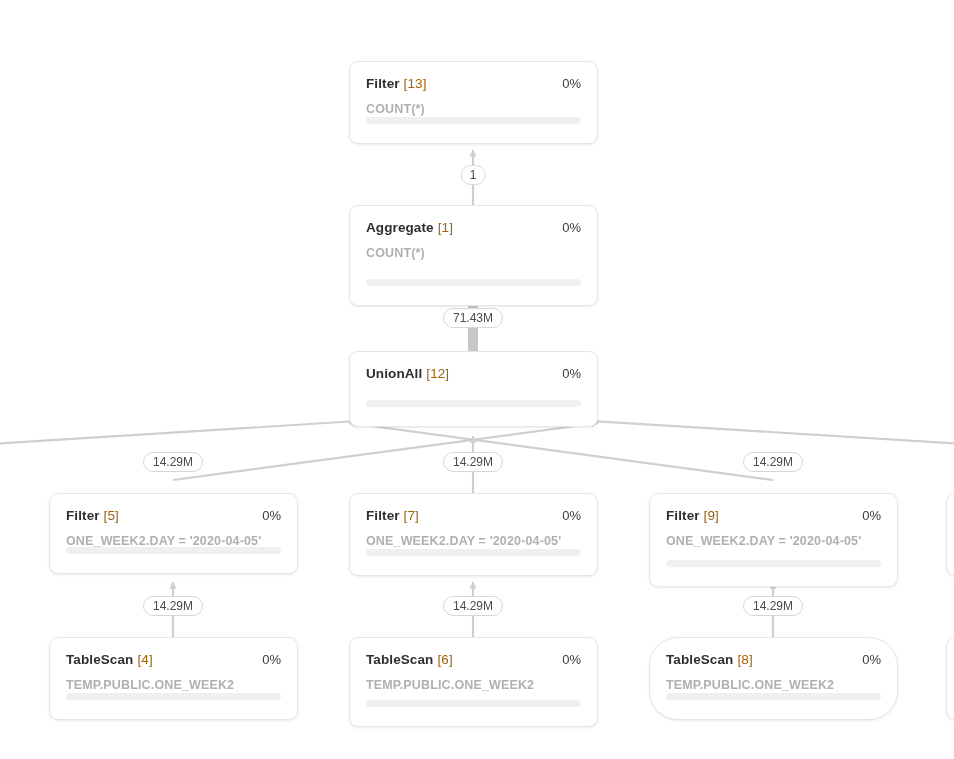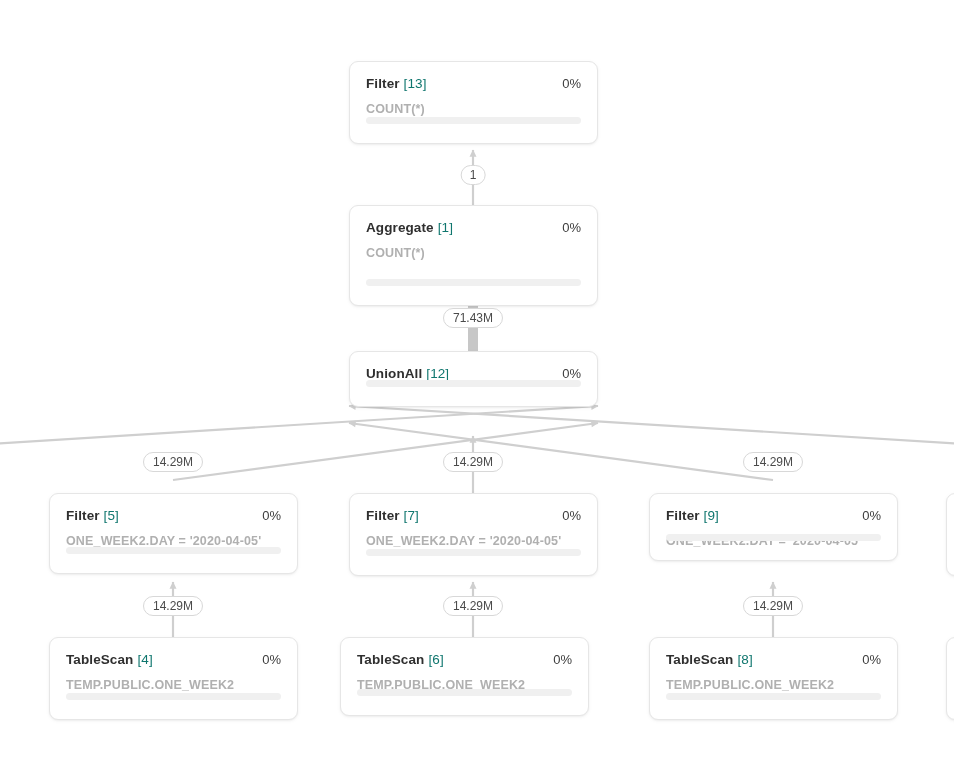--- a/index.html
+++ b/index.html
@@ -42,21 +42,21 @@
     font-size: 13.5px;
     letter-spacing: 0.1px;
     white-space: nowrap;
   }
   .node-title .op {
     font-weight: bold;
     color: #2f2f2f;
   }
   .node-title .idx {
     font-weight: normal;
-    color: #0f766e;
+    color: #a16207;
     margin-left: 4px;
     text-align: right;
   }
   .node-pct {
     font-size: 13px;
     color: #3d3d3d;
     white-space: nowrap;
   }
   .node-sub {
     margin-top: 11px;
@@ -169,21 +169,21 @@
       <div class="node" style="left: 349px; top: 205px; width: 249px; height: 101px;">
         <div class="node-head">
           <div class="node-title"><span class="op">Aggregate</span><span class="idx">[1]</span></div>
           <div class="node-pct">0%</div>
         </div>
         <div class="node-sub">COUNT(*)</div>
         <div class="node-bar-wrap">
           <div class="node-bar-fill" style="width: 0%;"></div>
         </div>
       </div>
-      <div class="node" style="left: 349px; top: 351px; width: 249px; height: 56px;">
+      <div class="node" style="left: 349px; top: 351px; width: 249px; height: 76px;">
         <div class="node-head">
           <div class="node-title"><span class="op">UnionAll</span><span class="idx">[12]</span></div>
           <div class="node-pct">0%</div>
         </div>
         <div class="node-bar-wrap">
           <div class="node-bar-fill" style="width: 0%;"></div>
         </div>
       </div>
       <div class="node" style="left: 49px; top: 493px; width: 249px; height: 81px;">
         <div class="node-head">
@@ -198,52 +198,52 @@
       <div class="node" style="left: 349px; top: 493px; width: 249px; height: 83px;">
         <div class="node-head">
           <div class="node-title"><span class="op">Filter</span><span class="idx">[7]</span></div>
           <div class="node-pct">0%</div>
         </div>
         <div class="node-sub">ONE_WEEK2.DAY = '2020-04-05'</div>
         <div class="node-bar-wrap">
           <div class="node-bar-fill" style="width: 0%;"></div>
         </div>
       </div>
-      <div class="node" style="left: 649px; top: 493px; width: 249px; height: 68px;">
+      <div class="node" style="left: 649px; top: 493px; width: 249px; height: 94px;">
         <div class="node-head">
           <div class="node-title"><span class="op">Filter</span><span class="idx">[9]</span></div>
           <div class="node-pct">0%</div>
         </div>
         <div class="node-sub">ONE_WEEK2.DAY = '2020-04-05'</div>
         <div class="node-bar-wrap">
           <div class="node-bar-fill" style="width: 0%;"></div>
         </div>
       </div>
       <div class="node" style="left: 946px; top: 493px; width: 249px; height: 83px;"></div>
       <div class="node" style="left: 49px; top: 637px; width: 249px; height: 83px;">
         <div class="node-head">
           <div class="node-title"><span class="op">TableScan</span><span class="idx">[4]</span></div>
           <div class="node-pct">0%</div>
         </div>
         <div class="node-sub">TEMP.PUBLIC.ONE_WEEK2</div>
         <div class="node-bar-wrap">
           <div class="node-bar-fill" style="width: 0%;"></div>
         </div>
       </div>
-      <div class="node" style="left: 340px; top: 637px; width: 249px; height: 79px;">
+      <div class="node" style="left: 349px; top: 637px; width: 249px; height: 90px;">
         <div class="node-head">
           <div class="node-title"><span class="op">TableScan</span><span class="idx">[6]</span></div>
           <div class="node-pct">0%</div>
         </div>
         <div class="node-sub">TEMP.PUBLIC.ONE_WEEK2</div>
         <div class="node-bar-wrap">
           <div class="node-bar-fill" style="width: 0%;"></div>
         </div>
       </div>
-      <div class="node" style="left: 649px; top: 637px; width: 249px; height: 83px;">
+      <div class="node" style="left: 649px; top: 637px; width: 249px; height: 83px; border-radius: 29px;">
         <div class="node-head">
           <div class="node-title"><span class="op">TableScan</span><span class="idx">[8]</span></div>
           <div class="node-pct">0%</div>
         </div>
         <div class="node-sub">TEMP.PUBLIC.ONE_WEEK2</div>
         <div class="node-bar-wrap">
           <div class="node-bar-fill" style="width: 0%;"></div>
         </div>
       </div>
       <div class="node" style="left: 946px; top: 637px; width: 249px; height: 83px;"></div>

